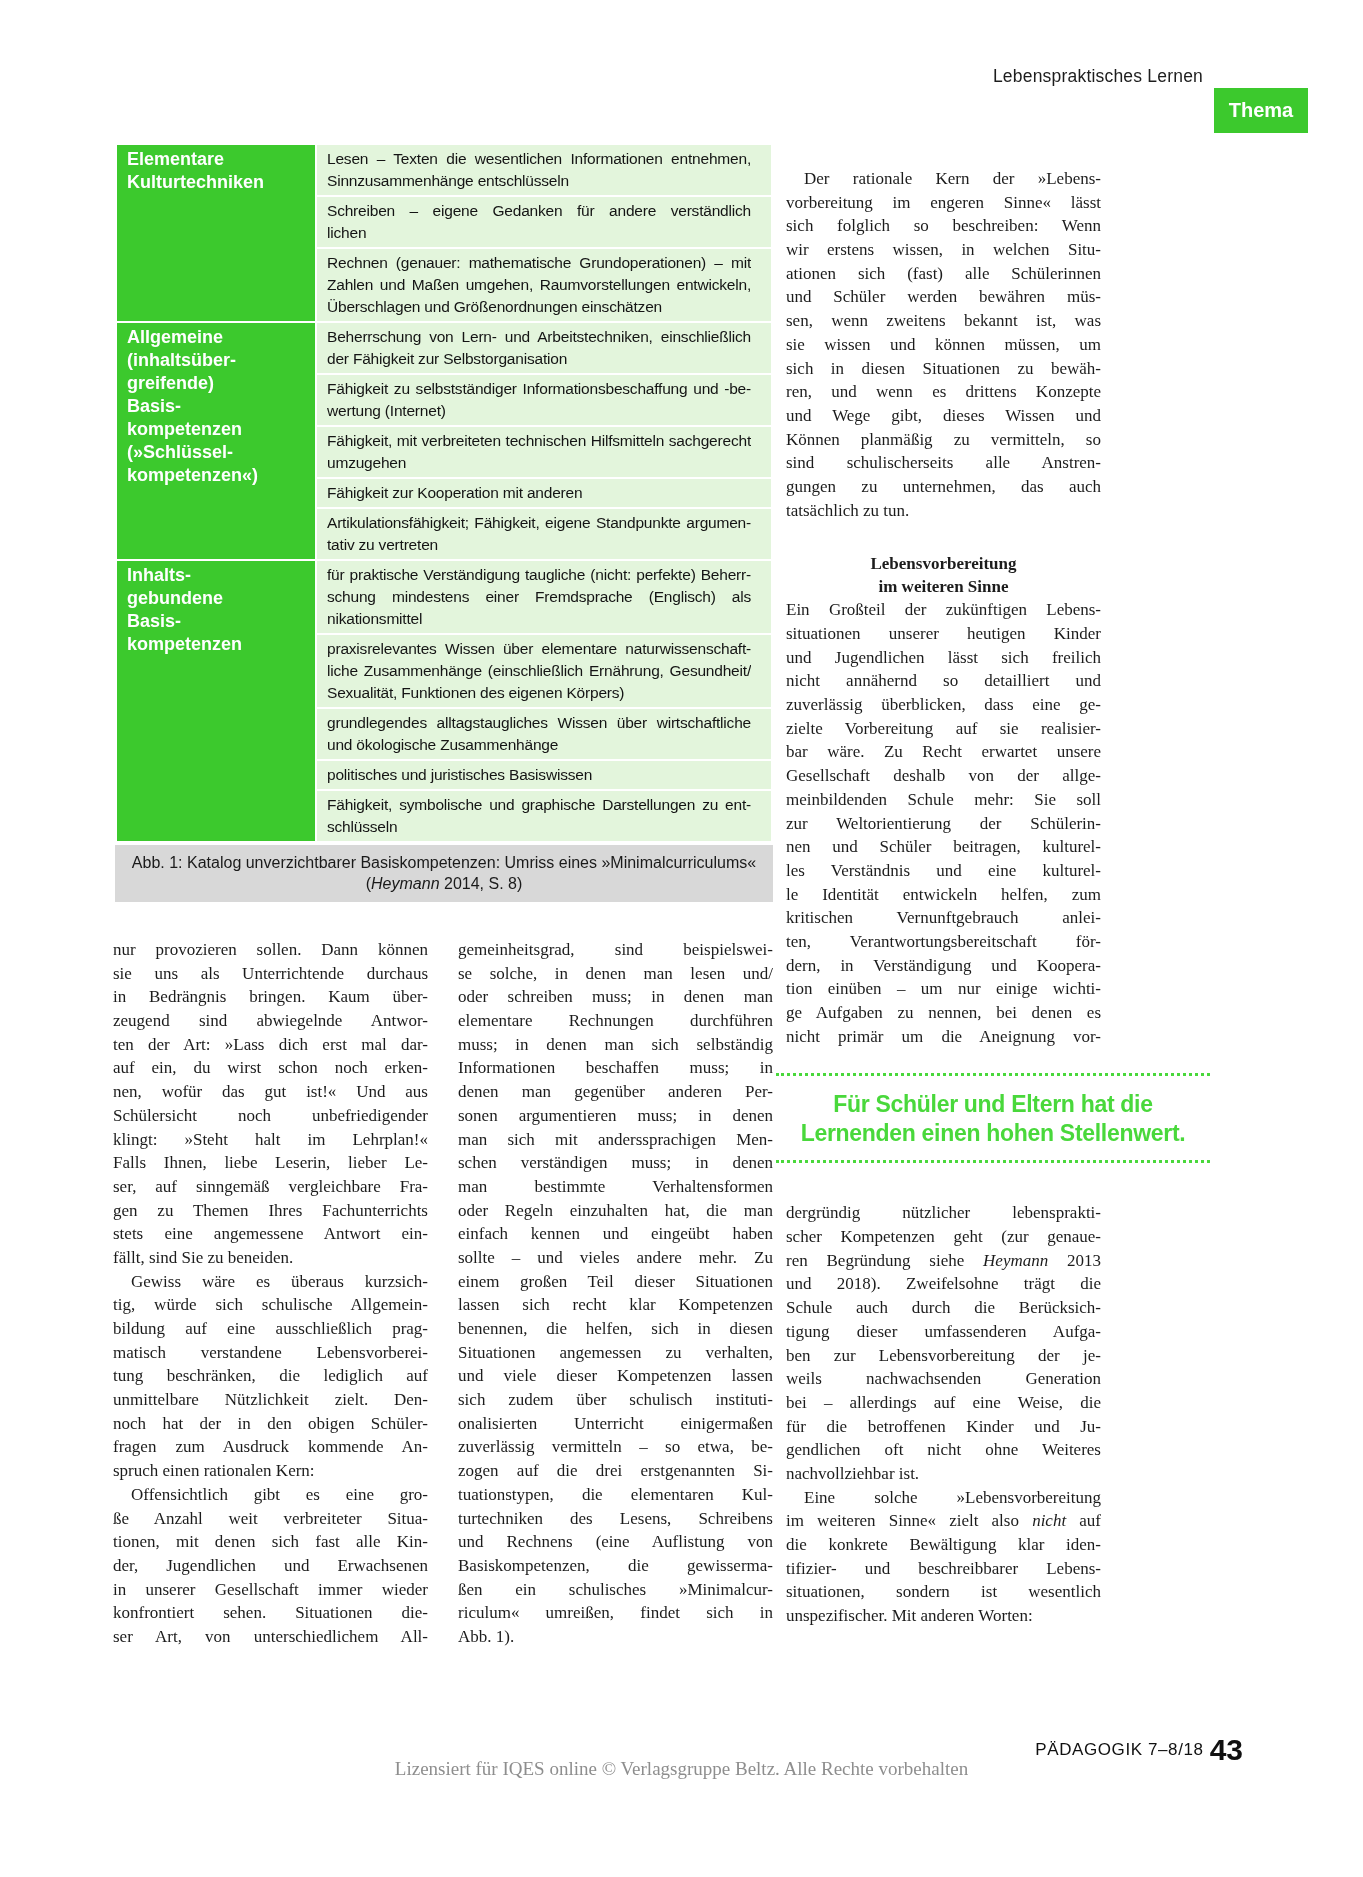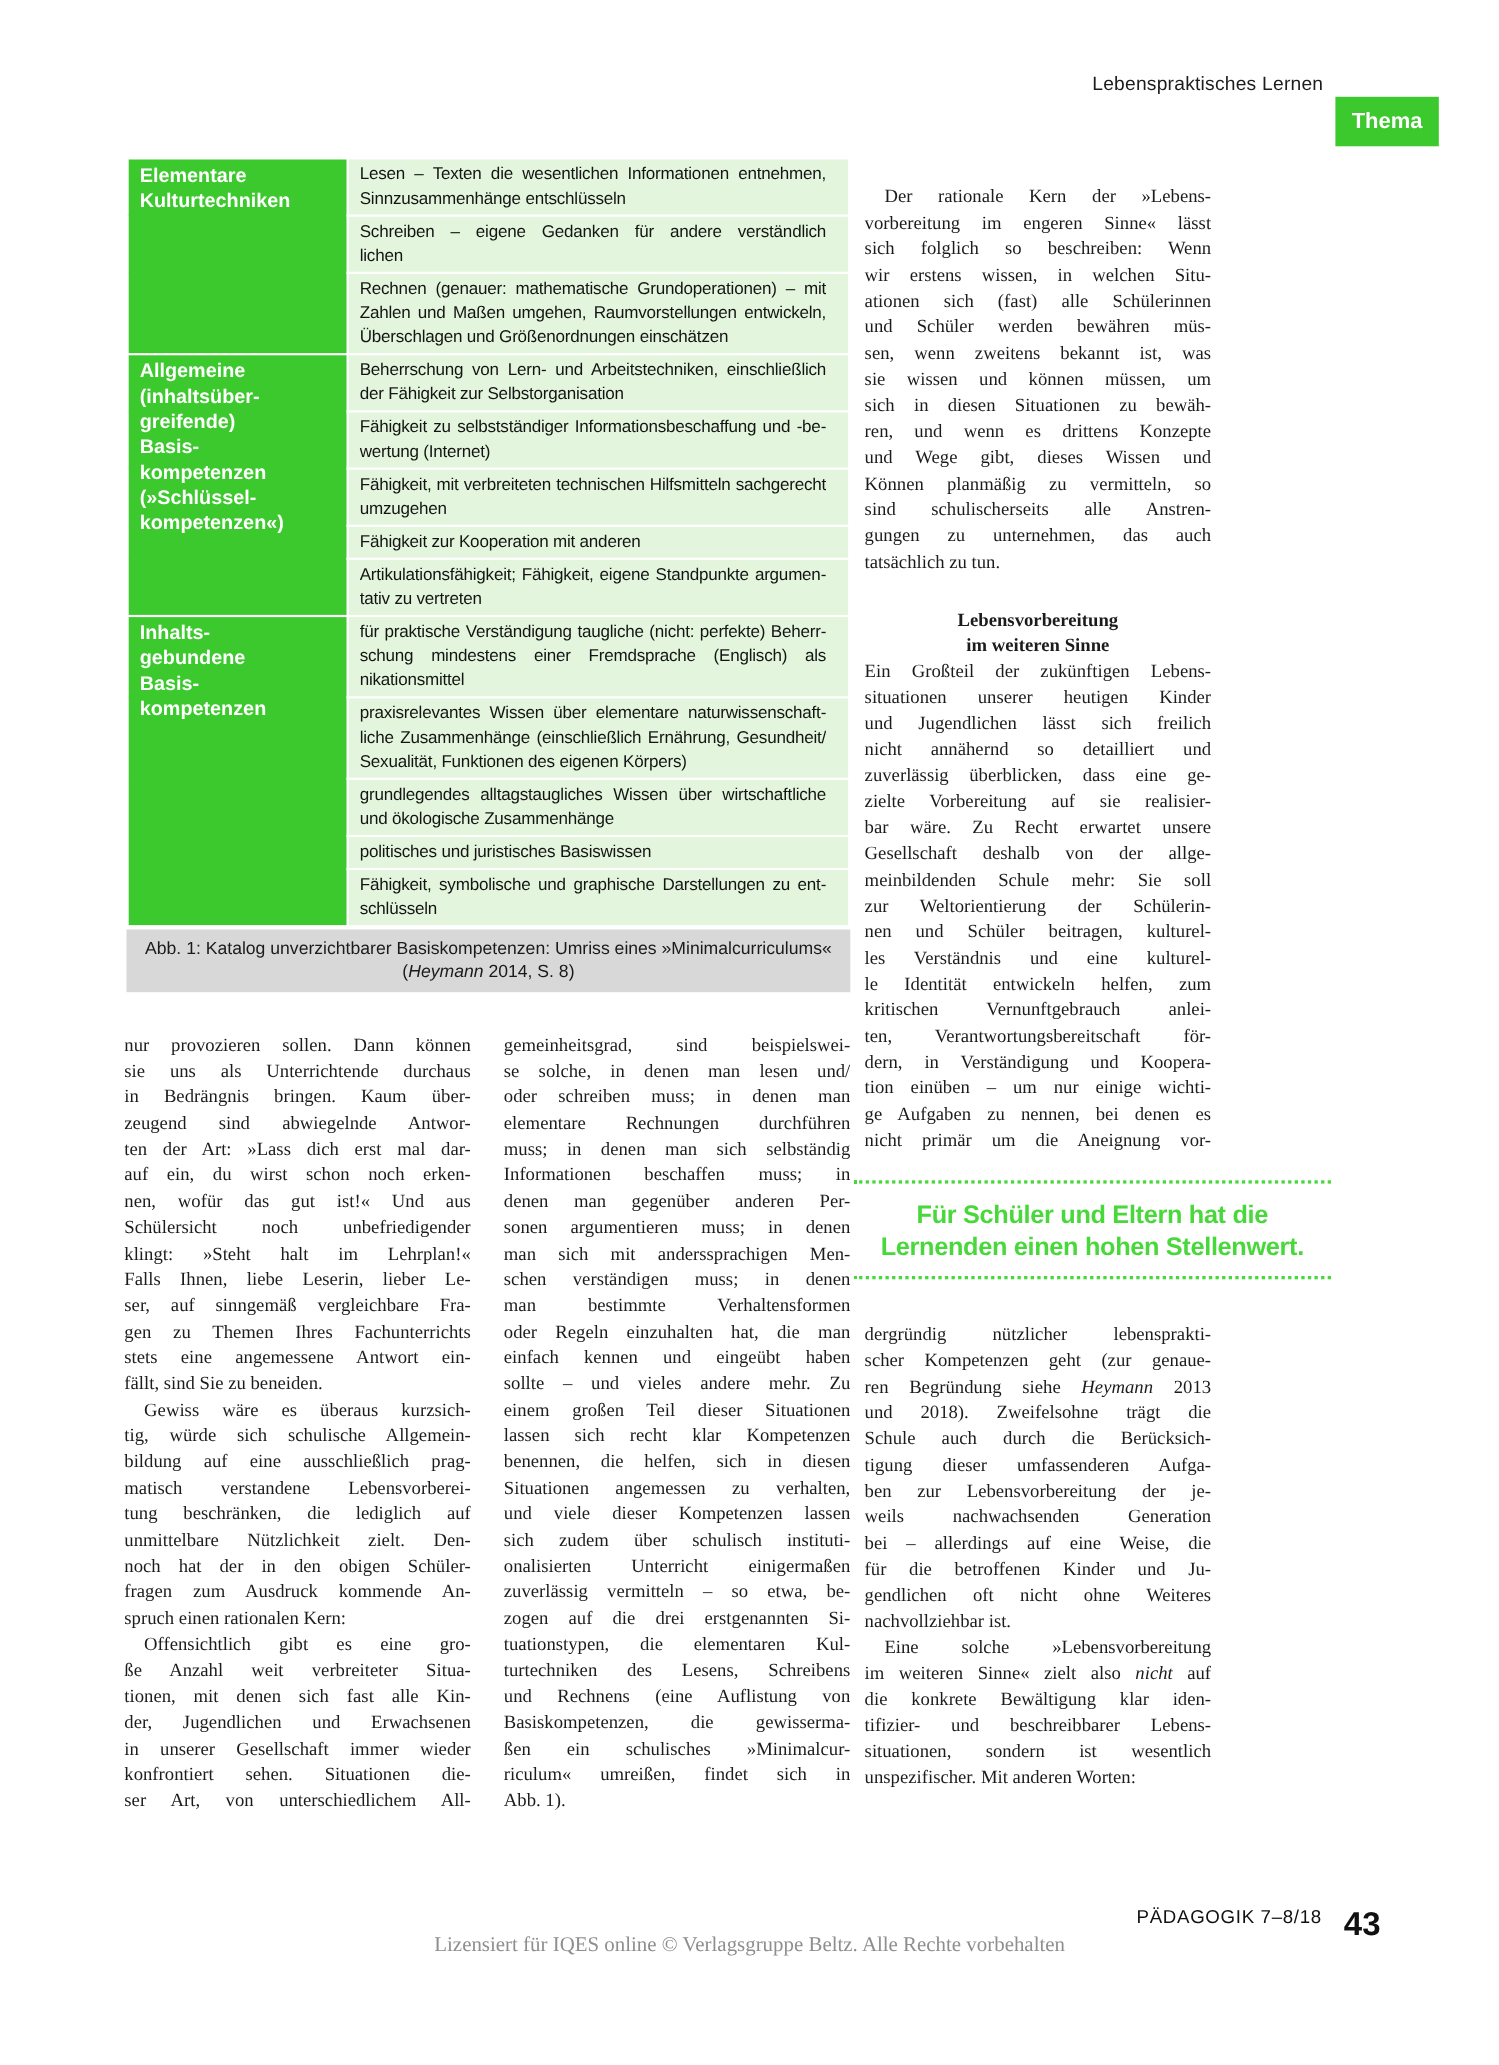--- a/index.html
+++ b/index.html
@@ -48,22 +48,22 @@
              border-bottom:3px dotted var(--quote-green,#49d83b);
              padding:14px 0 12px;text-align:center;
              font-family:"Liberation Sans",sans-serif;font-weight:bold;
              font-size:23px;letter-spacing:-0.3px;color:var(--quote-green,#49d83b);}
   .pullquote div{line-height:29px;}
 
   
   .license{position:absolute;left:0;right:0;top:1758px;text-align:center;
            font-family:"Liberation Serif",serif;font-size:19px;
            color:var(--footer-gray,#8e8e8e);}
-  .journal-footer{position:absolute;right:108px;top:1733px;display:flex;
-                  align-items:flex-start;gap:20px;}
+  .journal-footer{position:absolute;right:120px;top:1733px;display:flex;
+                  align-items:center;gap:6px;}
   .journal-name{font-size:17px;letter-spacing:.6px;color:#111;}
   .page-number{font-size:30px;font-weight:bold;color:#111;}
 </style>
 </head>
 <body>
 
 <div class="topic-label">Lebenspraktisches Lernen</div>
 <div class="thema-badge">Thema</div>
 
 <div class="table-wrap">

